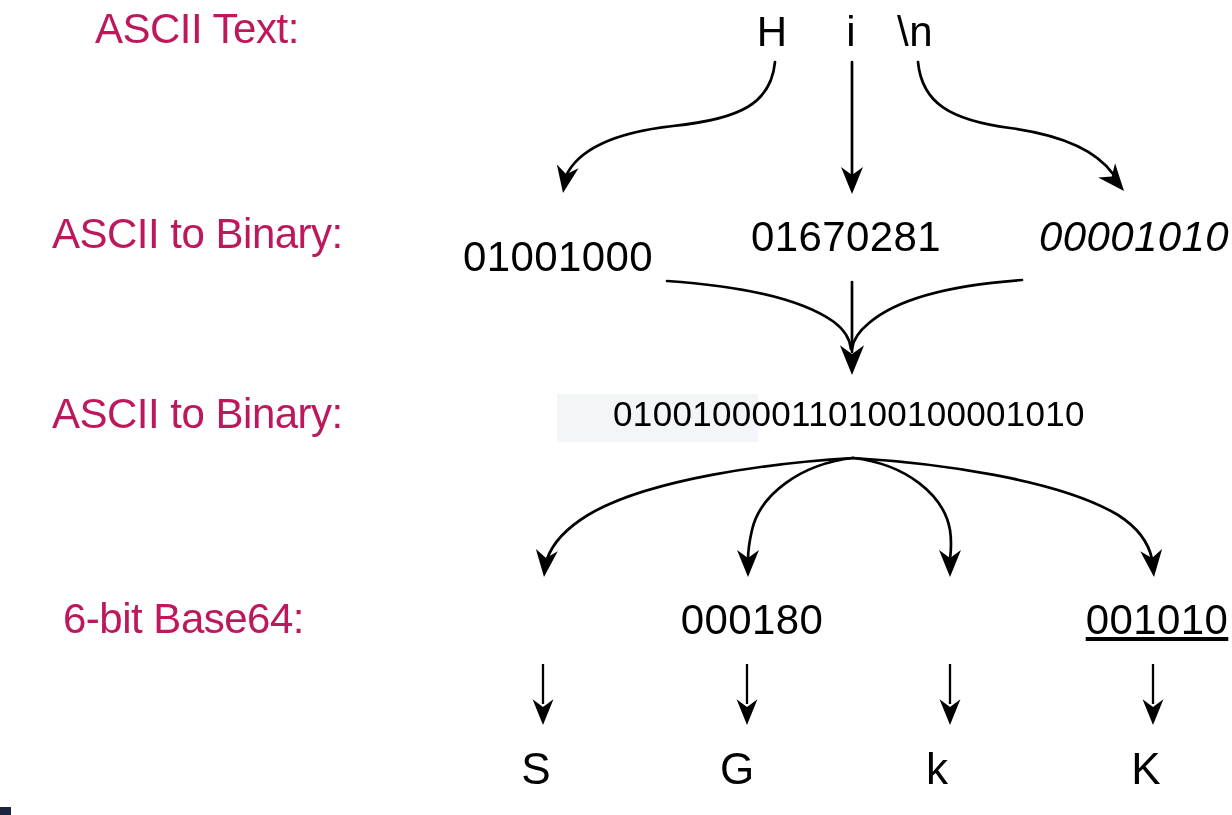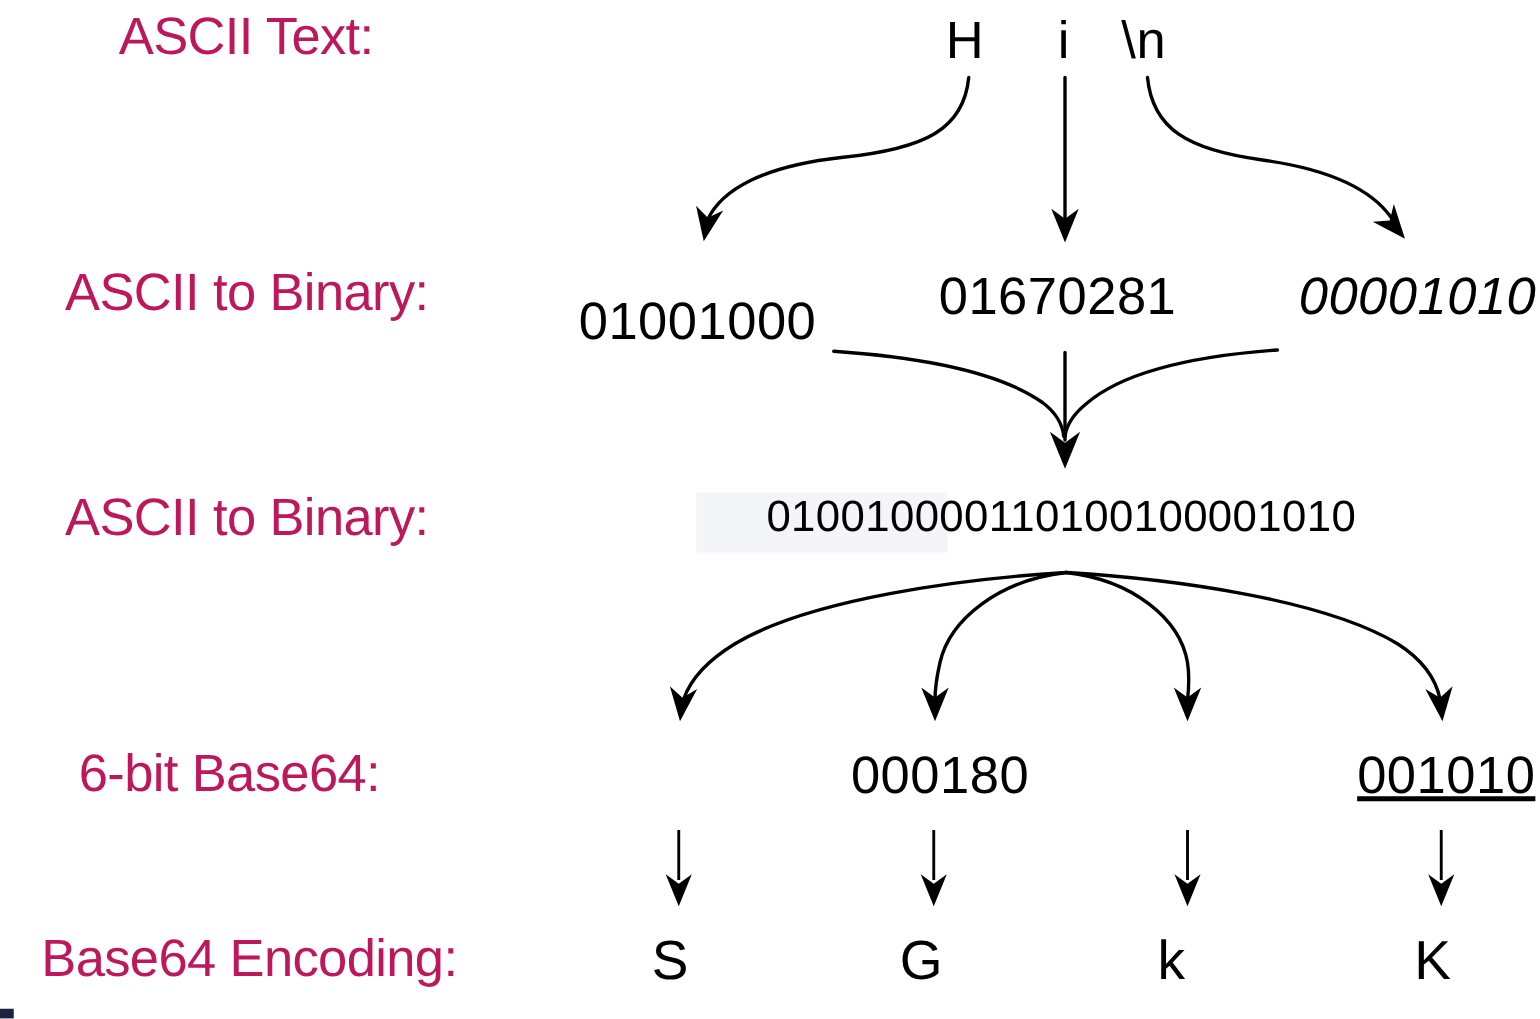--- a/index.html
+++ b/index.html
@@ -124,21 +124,20 @@
   <div class="val" style="left:846px;top:216px;">01670281</div>
   <div class="val" style="left:1134px;top:216px;font-style:italic;">00001010</div>
 
   <div class="lbl" style="left:52px;top:393px;">ASCII to Binary:</div>
   <div id="concat">010010000110100100001010</div>
 
   <div class="lbl" style="left:63px;top:598px;">6-bit Base64:</div>
   <div class="val" style="left:752px;top:599px;">000180</div>
   <div class="val" style="left:1157px;top:599px;text-decoration:underline;">001010</div>
 
-  <div class="lbl" style="left:33px;top:746px;">Base64 Encoding:</div>
   <div class="val b64" style="left:536px;top:747px;">S</div>
   <div class="val b64" style="left:737px;top:747px;">G</div>
   <div class="val b64" style="left:937px;top:747px;">k</div>
   <div class="val b64" style="left:1146px;top:747px;">K</div>
 
   <div id="corner-mark"></div>
 
 </div>
 
 </body></html>

